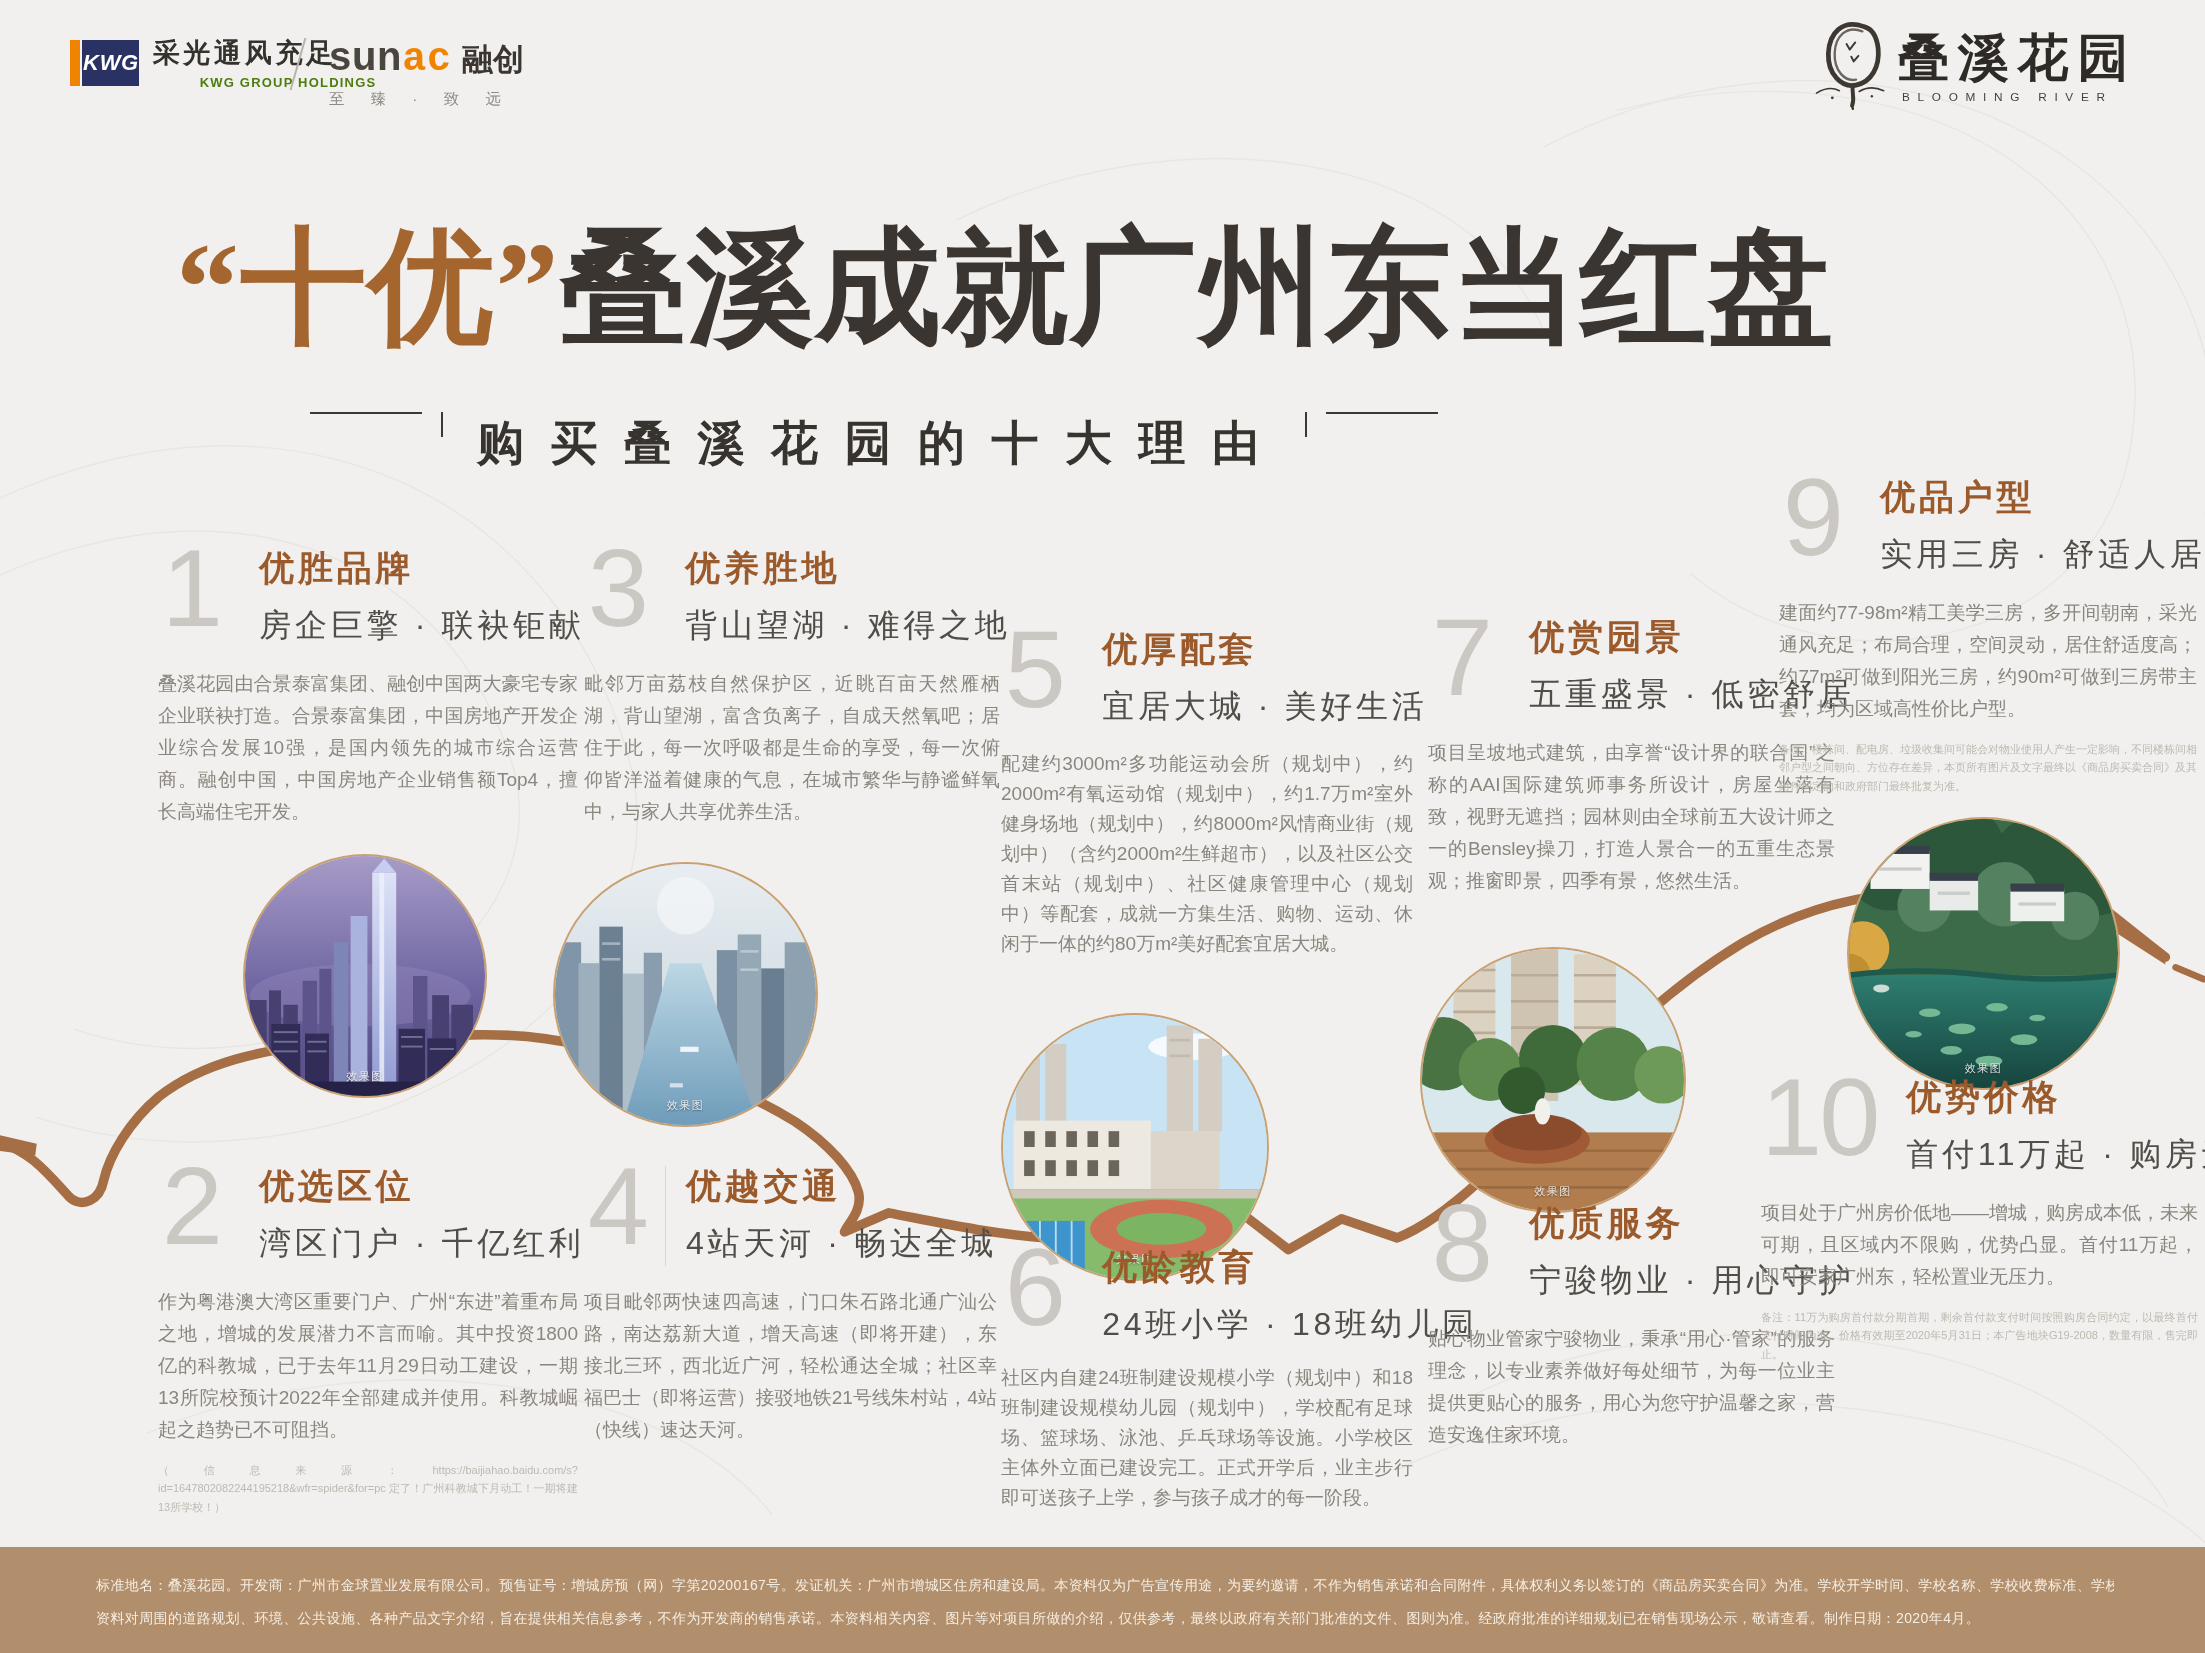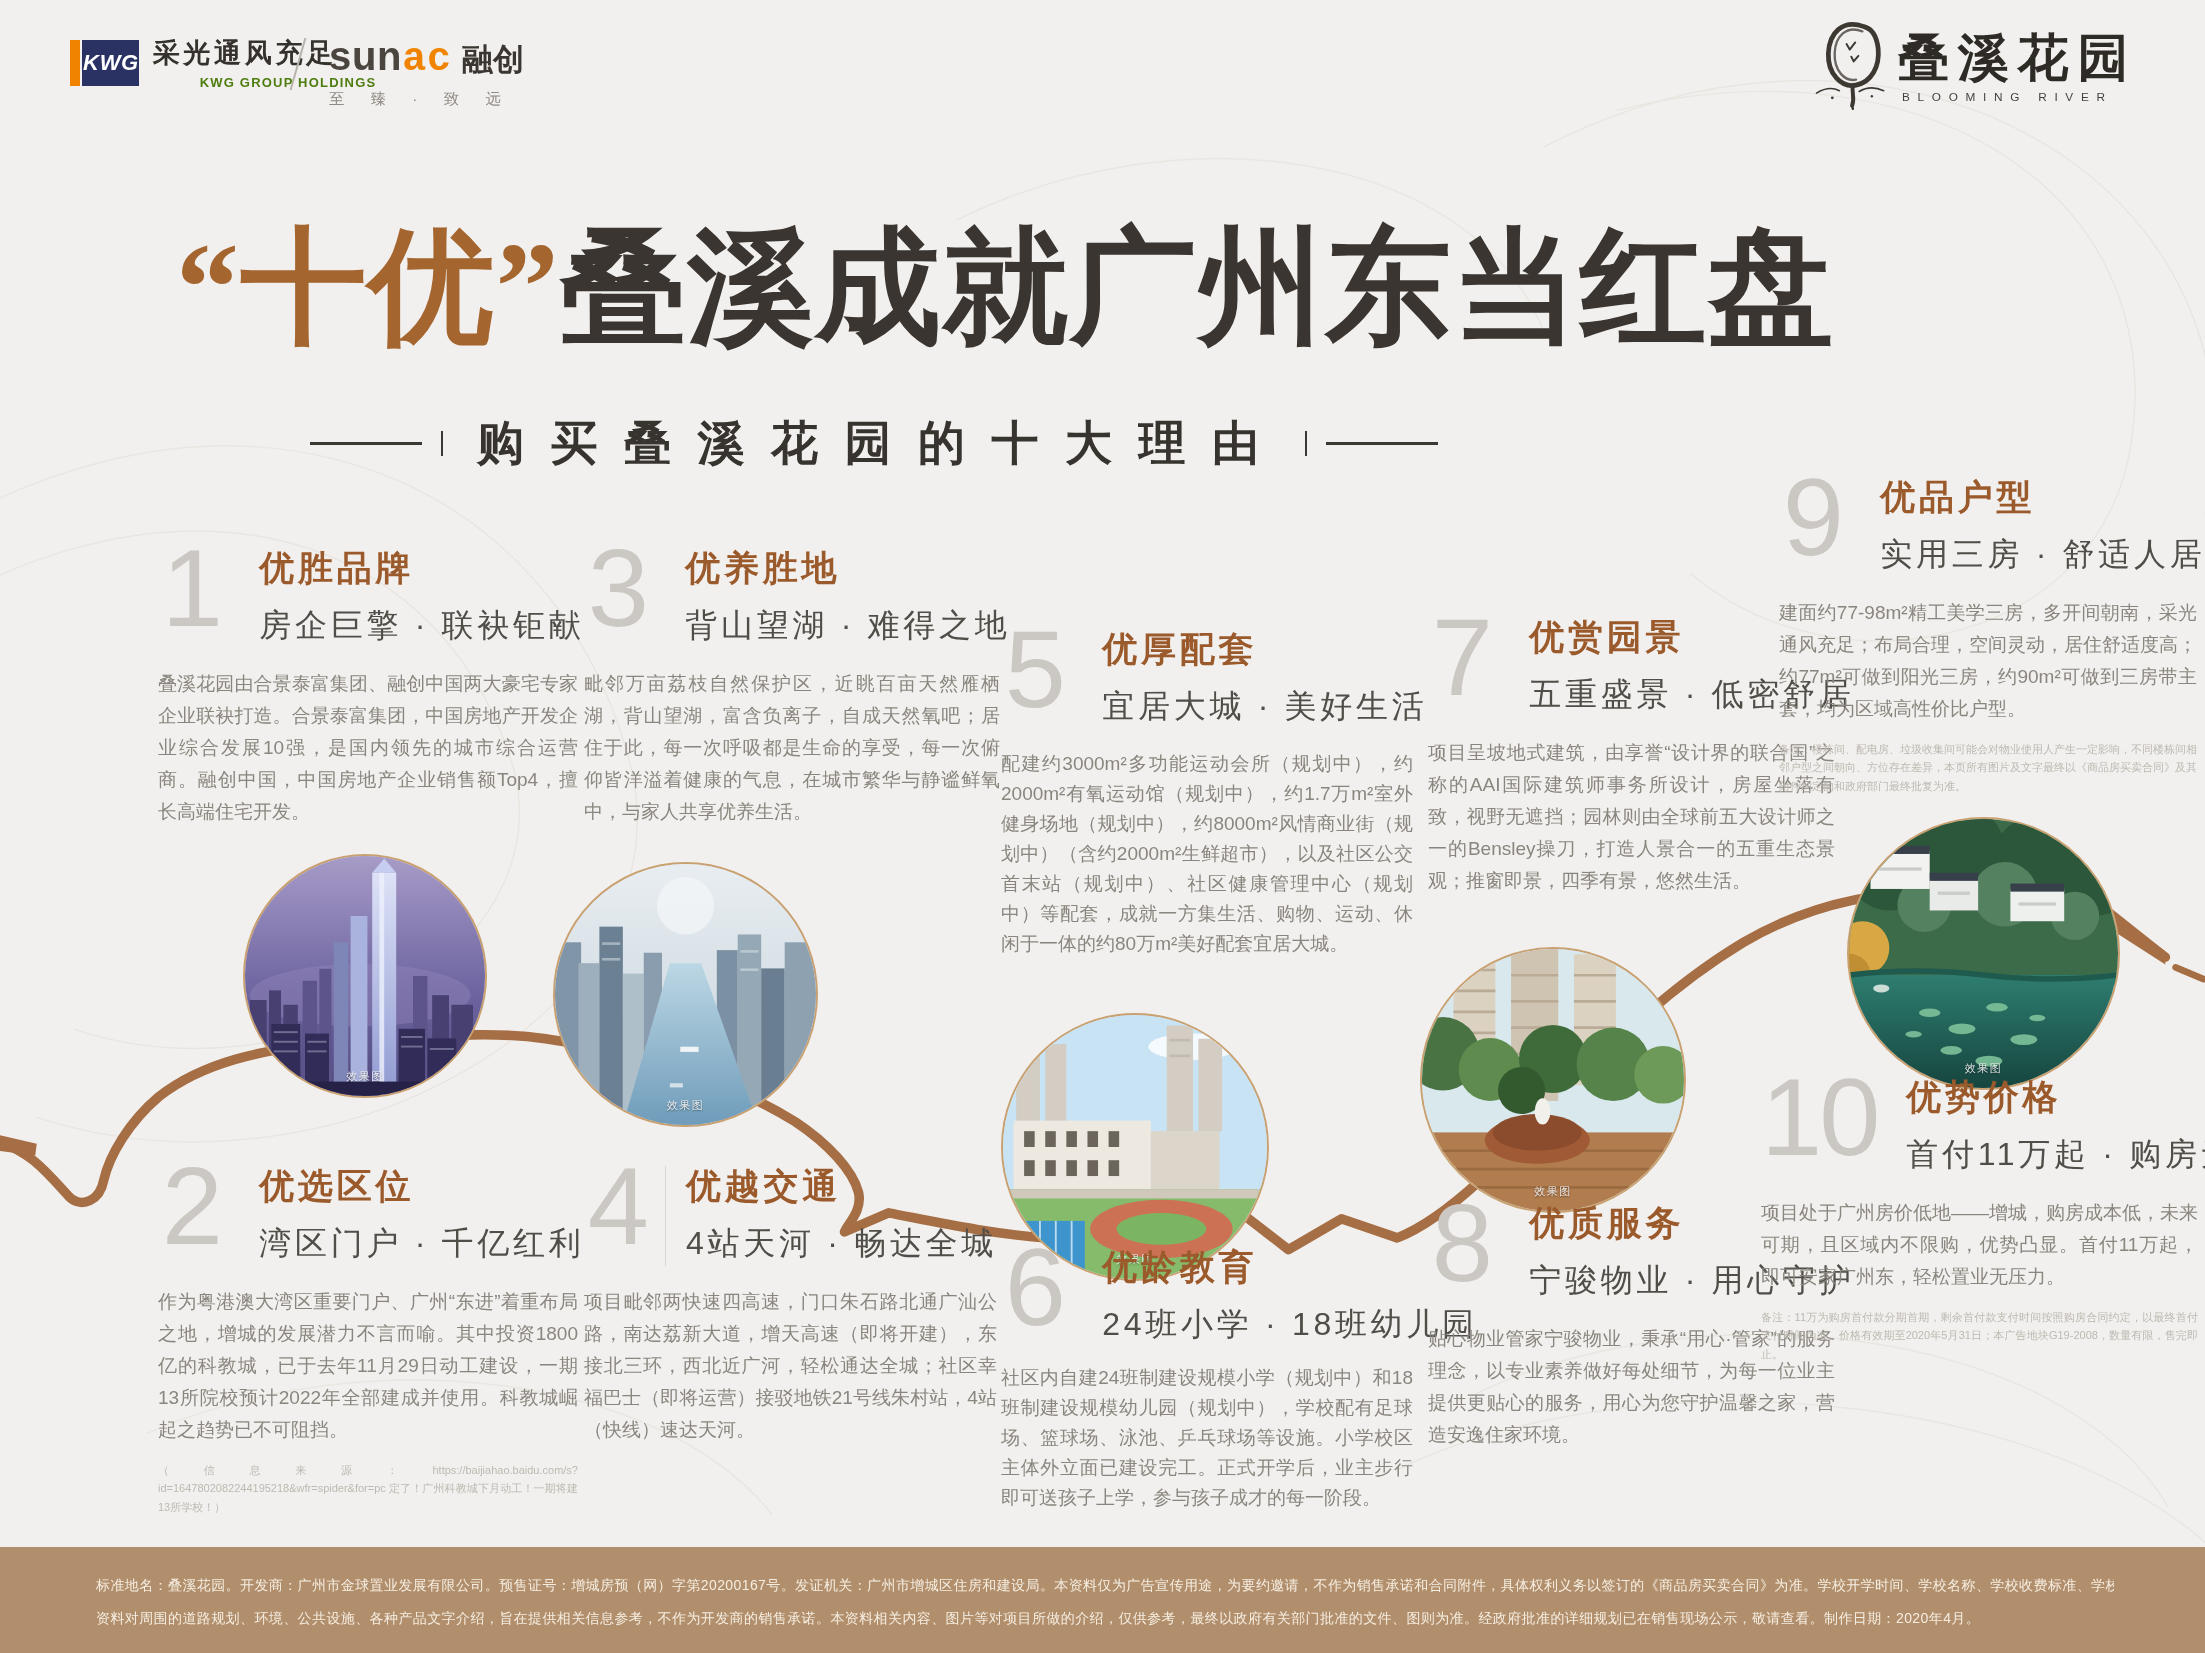--- a/index.html
+++ b/index.html
@@ -28,21 +28,21 @@
   .sunac-slogan{margin-top:7.4px;font-size:15.4px;color:#8f8a84;letter-spacing:11px;}
   .brand-cn{left:1898px;top:23.5px;font-family:"Liberation Serif","DejaVu Serif",serif;
     font-size:51px;font-weight:bold;color:#2e2a26;letter-spacing:8.8px;}
   .brand-en{left:1902px;top:90px;font-size:11.8px;color:#46413c;letter-spacing:7.7px;}
 
   
   .main-title{left:0;top:204px;width:2011px;text-align:center;
     font-family:"Liberation Serif","DejaVu Serif",serif;font-weight:600;
     font-size:126px;color:#3a3531;letter-spacing:1.5px;white-space:nowrap;}
   .main-title .hl{color:#a4652f;}
-  .subtitle-row{left:0;top:412px;width:1748px;display:flex;align-items:center;justify-content:center;gap:19px;}
+  .subtitle-row{left:0;top:412px;width:1748px;display:flex;justify-content:center;gap:19px;}
   .sub-line{width:112px;height:2.2px;background:#3b3733;}
   .sub-tick{width:2.2px;height:25px;background:#3b3733;}
   .subtitle-text{font-size:47px;color:#37332f;letter-spacing:26.5px;font-family:"Liberation Serif","DejaVu Serif",serif;font-weight:600;white-space:nowrap;padding-left:14.7px;}
 
   
   .section{position:absolute;z-index:3;}
   .sec-head{display:flex;align-items:stretch;}
   .sec-num{font-size:110px;line-height:0.78;color:#cbc8c4;letter-spacing:-2.9px;text-align:center;min-width:66px;}
   .sec-num.wide{min-width:110px;}
   .sec-div{width:1.5px;background:#d8d5d0;margin:2.9px 20.6px 0 14.7px;}

